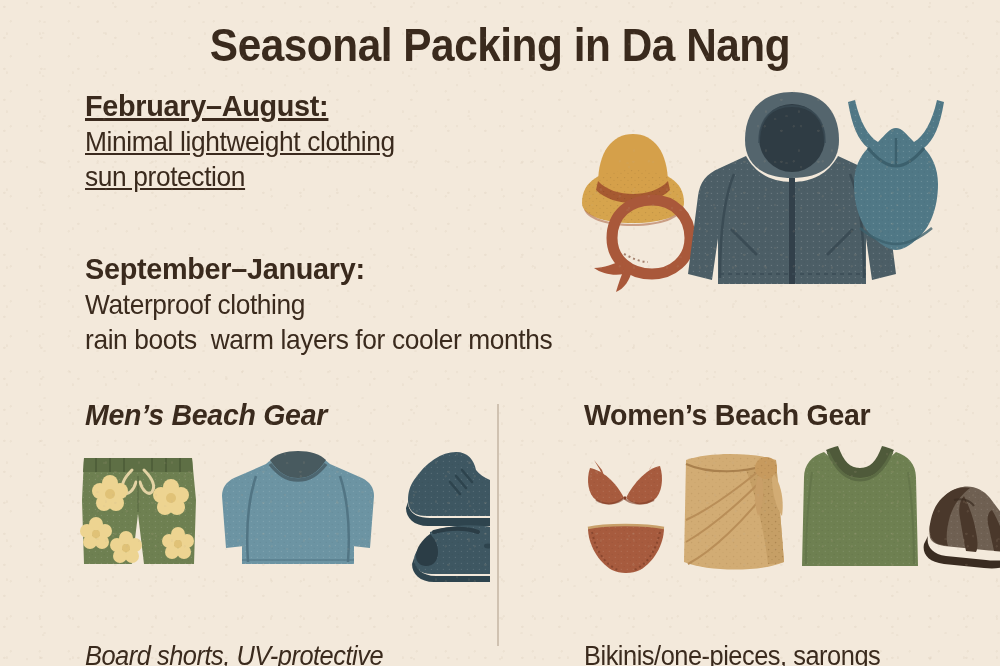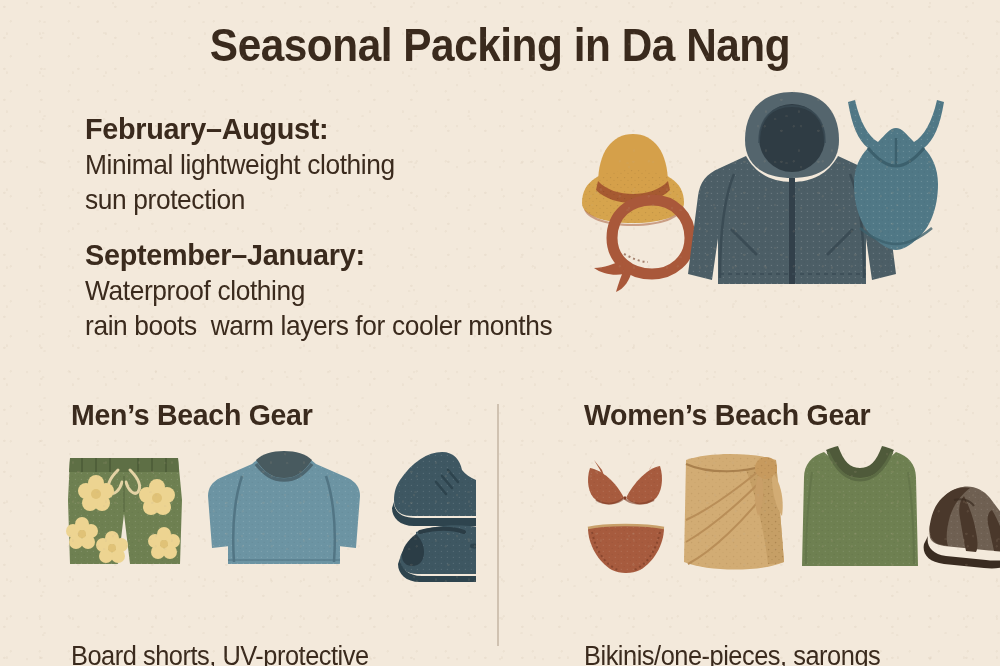--- a/index.html
+++ b/index.html
@@ -62,35 +62,35 @@
   .season-line {
     font-size: 28px;
     font-weight: 500;
     color: #3A2A1D;
     letter-spacing: -0.4px;
     white-space: pre;
     transform: scaleX(.94);
     transform-origin: left center;
     margin-top: 3px;
   }
-  #season-1 { top: 112px; }
-  #season-2 { top: 238px; }
+  #season-1 { top: 89px; text-decoration: underline; }
+  #season-2 { top: 252px; }
 
   #divider {
     position: absolute;
     left: 497px;
     top: 404px;
     width: 2px;
     height: 242px;
     background: #C9BBA9;
     opacity: .85;
   }
 
   .gear-col { position: absolute; top: 398px; }
-  #gear-men   { left: 71px;  width: 400px; }
+  #gear-men   { left: 85px;  width: 400px; font-style: italic; }
   #gear-women { left: 584px; width: 430px; }
 
   .gear-head {
     font-size: 30px;
     font-weight: bold;
     color: #3A2A1D;
     letter-spacing: -0.3px;
     white-space: nowrap;
     transform: scaleX(.95);
     transform-origin: left center;

